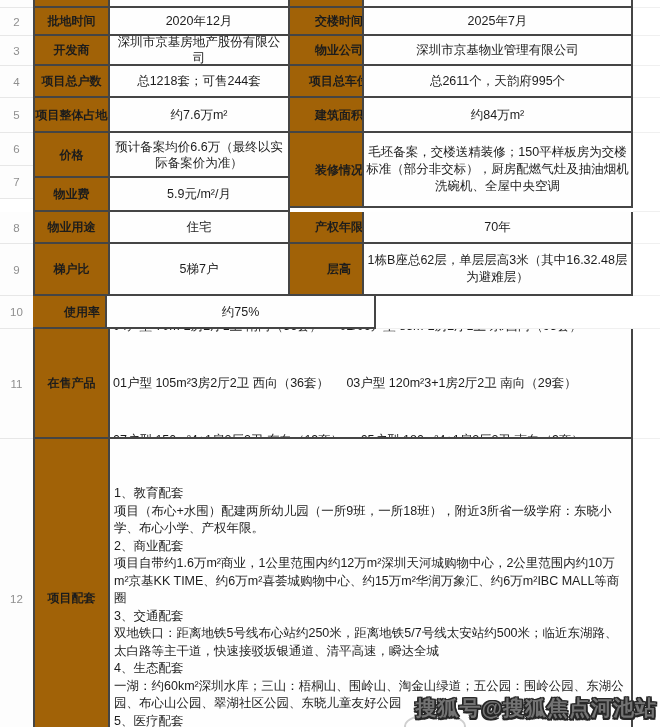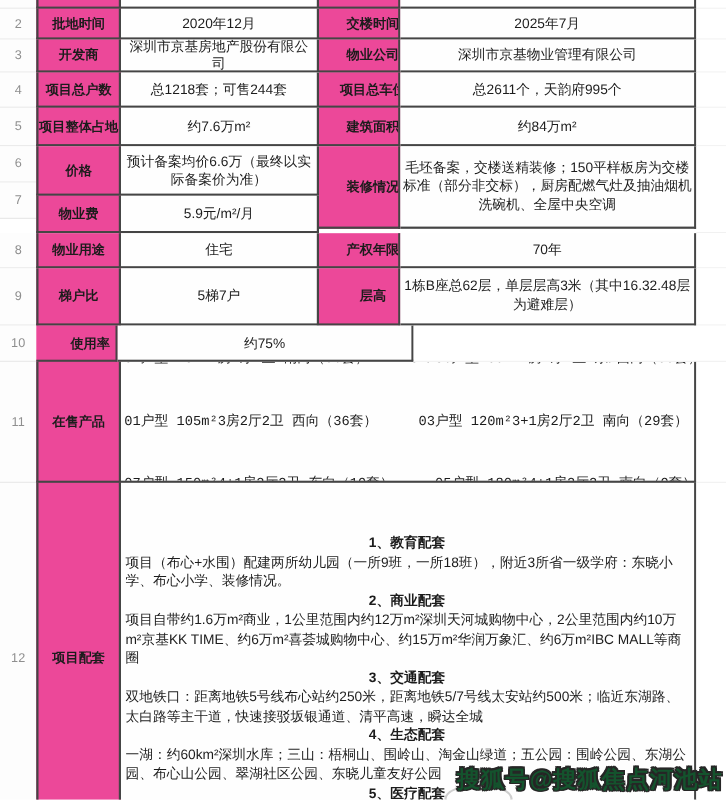--- a/index.html
+++ b/index.html
@@ -23,21 +23,21 @@
     border-right:2px solid #454545;
     border-bottom:2px solid #454545;
     display:flex; align-items:center; justify-content:center;
     text-align:center;
     background:#fefefe;
     font-size:12.5px; line-height:16px;
     padding:1px 2px;
     overflow:hidden;
   }
   .label {
-    background:#ec4899;
+    background:#a16207;
     font-weight:700; font-size:12px;
     white-space:nowrap;
   }
   .first { border-left:2px solid #454545; }
   .c-l1 { width:77px; flex:0 0 77px; }
   .c-v1 { width:180px; flex:0 0 180px;text-align:center; }
   .c-l2 { width:74px; flex:0 0 74px;padding-left:28px; }
   .c-v2 { width:269px; flex:0 0 269px; }
   .c-span { width:523px; flex:0 0 523px; }
   .rmargin { flex:1; border-bottom:1px solid #f0f0f0; background:#ffffff; }
@@ -45,34 +45,34 @@
   
   .h8  { height:8px; }  .h28 { height:28px; } .h30 { height:30px; }
   .h32 { height:32px; } .h35 { height:35px; } .h45 { height:45px; }
   .h34 { height:34px; } .h52 { height:52px; } .h33 { height:33px; }
   .h110{ height:110px; } .h79 { height:75px; } .h320{ height:320px; }
   
   .products {
     justify-content:flex-start; align-items:center;
     text-align:left; padding-left:3px;
   }
-  .products .plines { white-space:pre; font-size:12.5px; line-height:19px;font-family:Liberation Mono, monospace; }
+  .products .plines { white-space:pre; font-size:12.5px; line-height:19px; }
   
   .amenities {
     display:block; text-align:left;
     padding:46px 5px 0 4px;
     font-size:12.5px; line-height:17.5px;
   }
-  .amenities .sec-h { font-weight:700;text-align:center; }
+  .amenities .sec-h { font-weight:400; }
   .amenities .sec-b { font-weight:400; }
   
   #watermark {
     position:absolute; top:694px; right:3px;
     font-size:21px; font-weight:900; letter-spacing:1px;
-    color:#14532d;
+    color:#737373;
     text-shadow:
       1.5px 1.5px 0 #262626, -1.5px -1.5px 0 #262626,
       1.5px -1.5px 0 #262626, -1.5px 1.5px 0 #262626,
       0 1.5px 0 #262626, 0 -1.5px 0 #262626,
       1.5px 0 0 #262626, -1.5px 0 0 #262626;
     white-space:nowrap; z-index:5;padding-left:40px;
   }
   #arc-mark {
     position:absolute; left:404px; top:713px;
     width:62px; height:26px;
@@ -186,21 +186,21 @@
       </div>
     </div>
     <div class="rmargin"></div>
   </div>
 
   <div class="row">
     <div class="numcell" style="height:320px; align-items:center;">12</div>
     <div class="cell label first c-l1 h320">项目配套</div>
     <div class="cell c-span h320 amenities">
       <div class="sec-h">1、教育配套</div>
-      <div class="sec-b">项目（布心+水围）配建两所幼儿园（一所9班，一所18班），附近3所省一级学府：东晓小学、布心小学、装修情况。</div>
+      <div class="sec-b">项目（布心+水围）配建两所幼儿园（一所9班，一所18班），附近3所省一级学府：东晓小学、布心小学、产权年限。</div>
       <div class="sec-h">2、商业配套</div>
       <div class="sec-b">项目自带约1.6万m²商业，1公里范围内约12万m²深圳天河城购物中心，2公里范围内约10万m²京基KK TIME、约6万m²喜荟城购物中心、约15万m²华润万象汇、约6万m²IBC MALL等商圈</div>
       <div class="sec-h">3、交通配套</div>
       <div class="sec-b">双地铁口：距离地铁5号线布心站约250米，距离地铁5/7号线太安站约500米；临近东湖路、太白路等主干道，快速接驳坂银通道、清平高速，瞬达全城</div>
       <div class="sec-h">4、生态配套</div>
       <div class="sec-b">一湖：约60km²深圳水库；三山：梧桐山、围岭山、淘金山绿道；五公园：围岭公园、东湖公园、布心山公园、翠湖社区公园、东晓儿童友好公园</div>
       <div class="sec-h">5、医疗配套</div>
 
     </div>
     <div class="rmargin" style="border-bottom:none;"></div>

